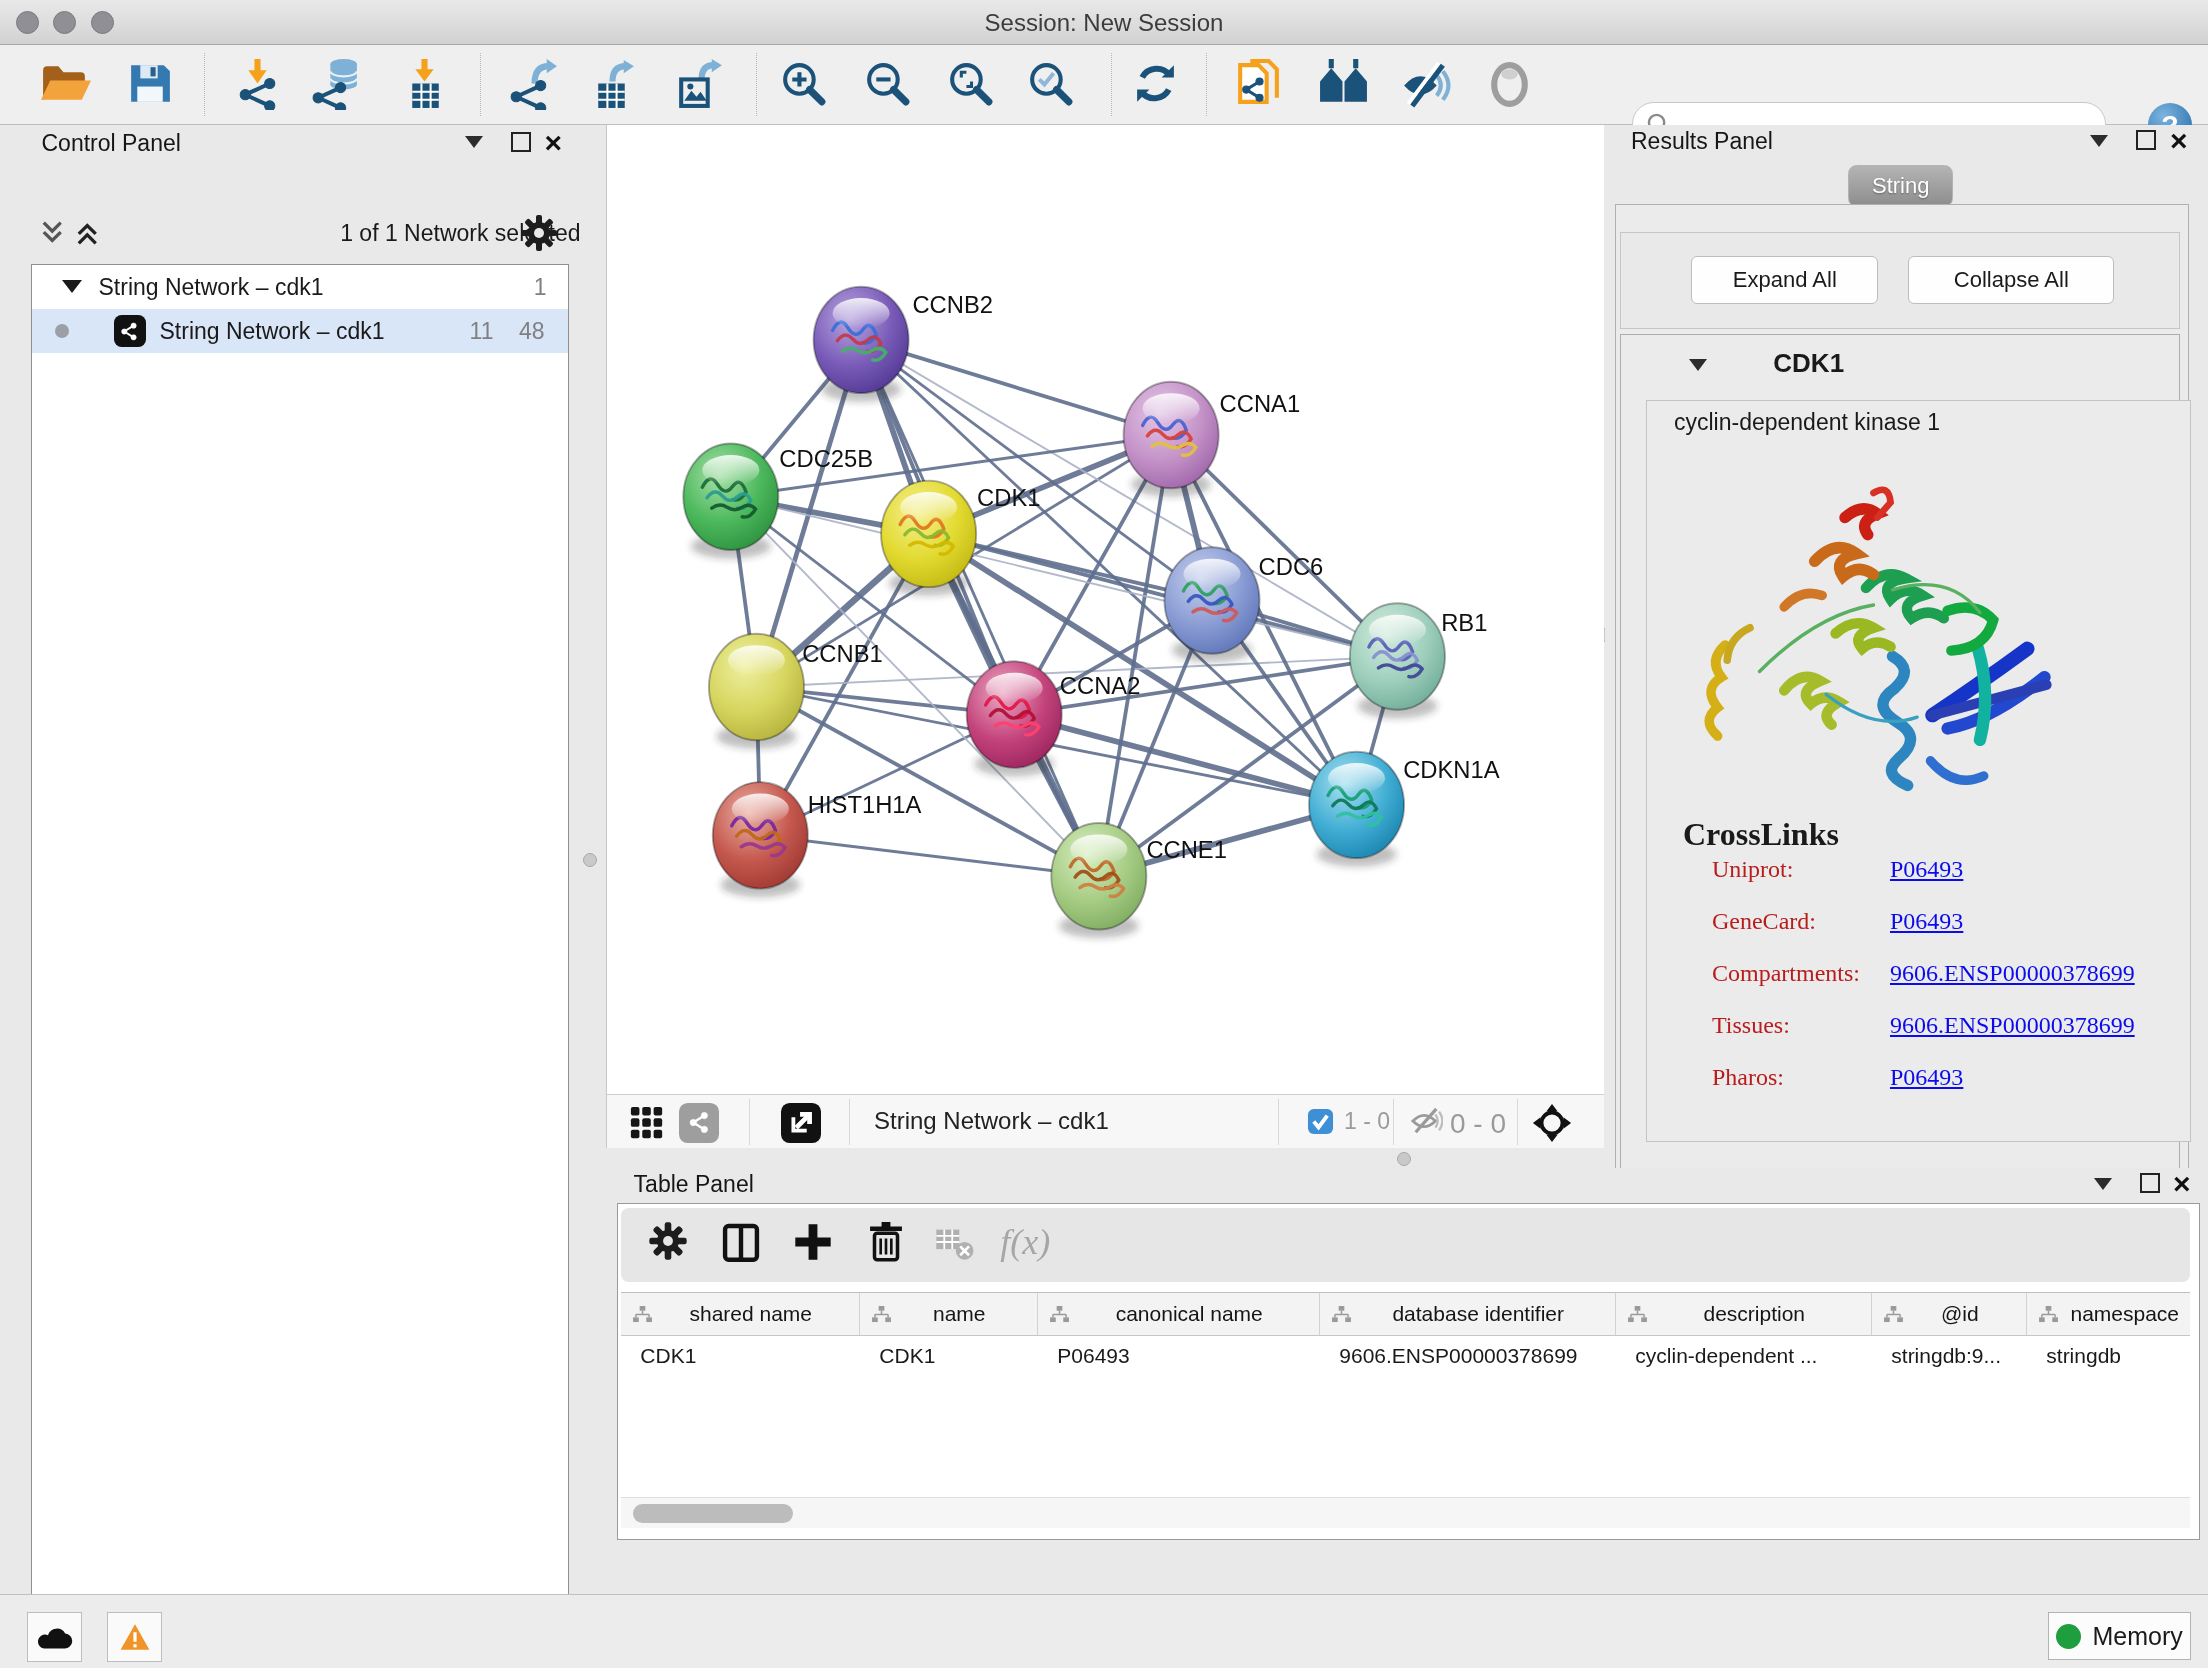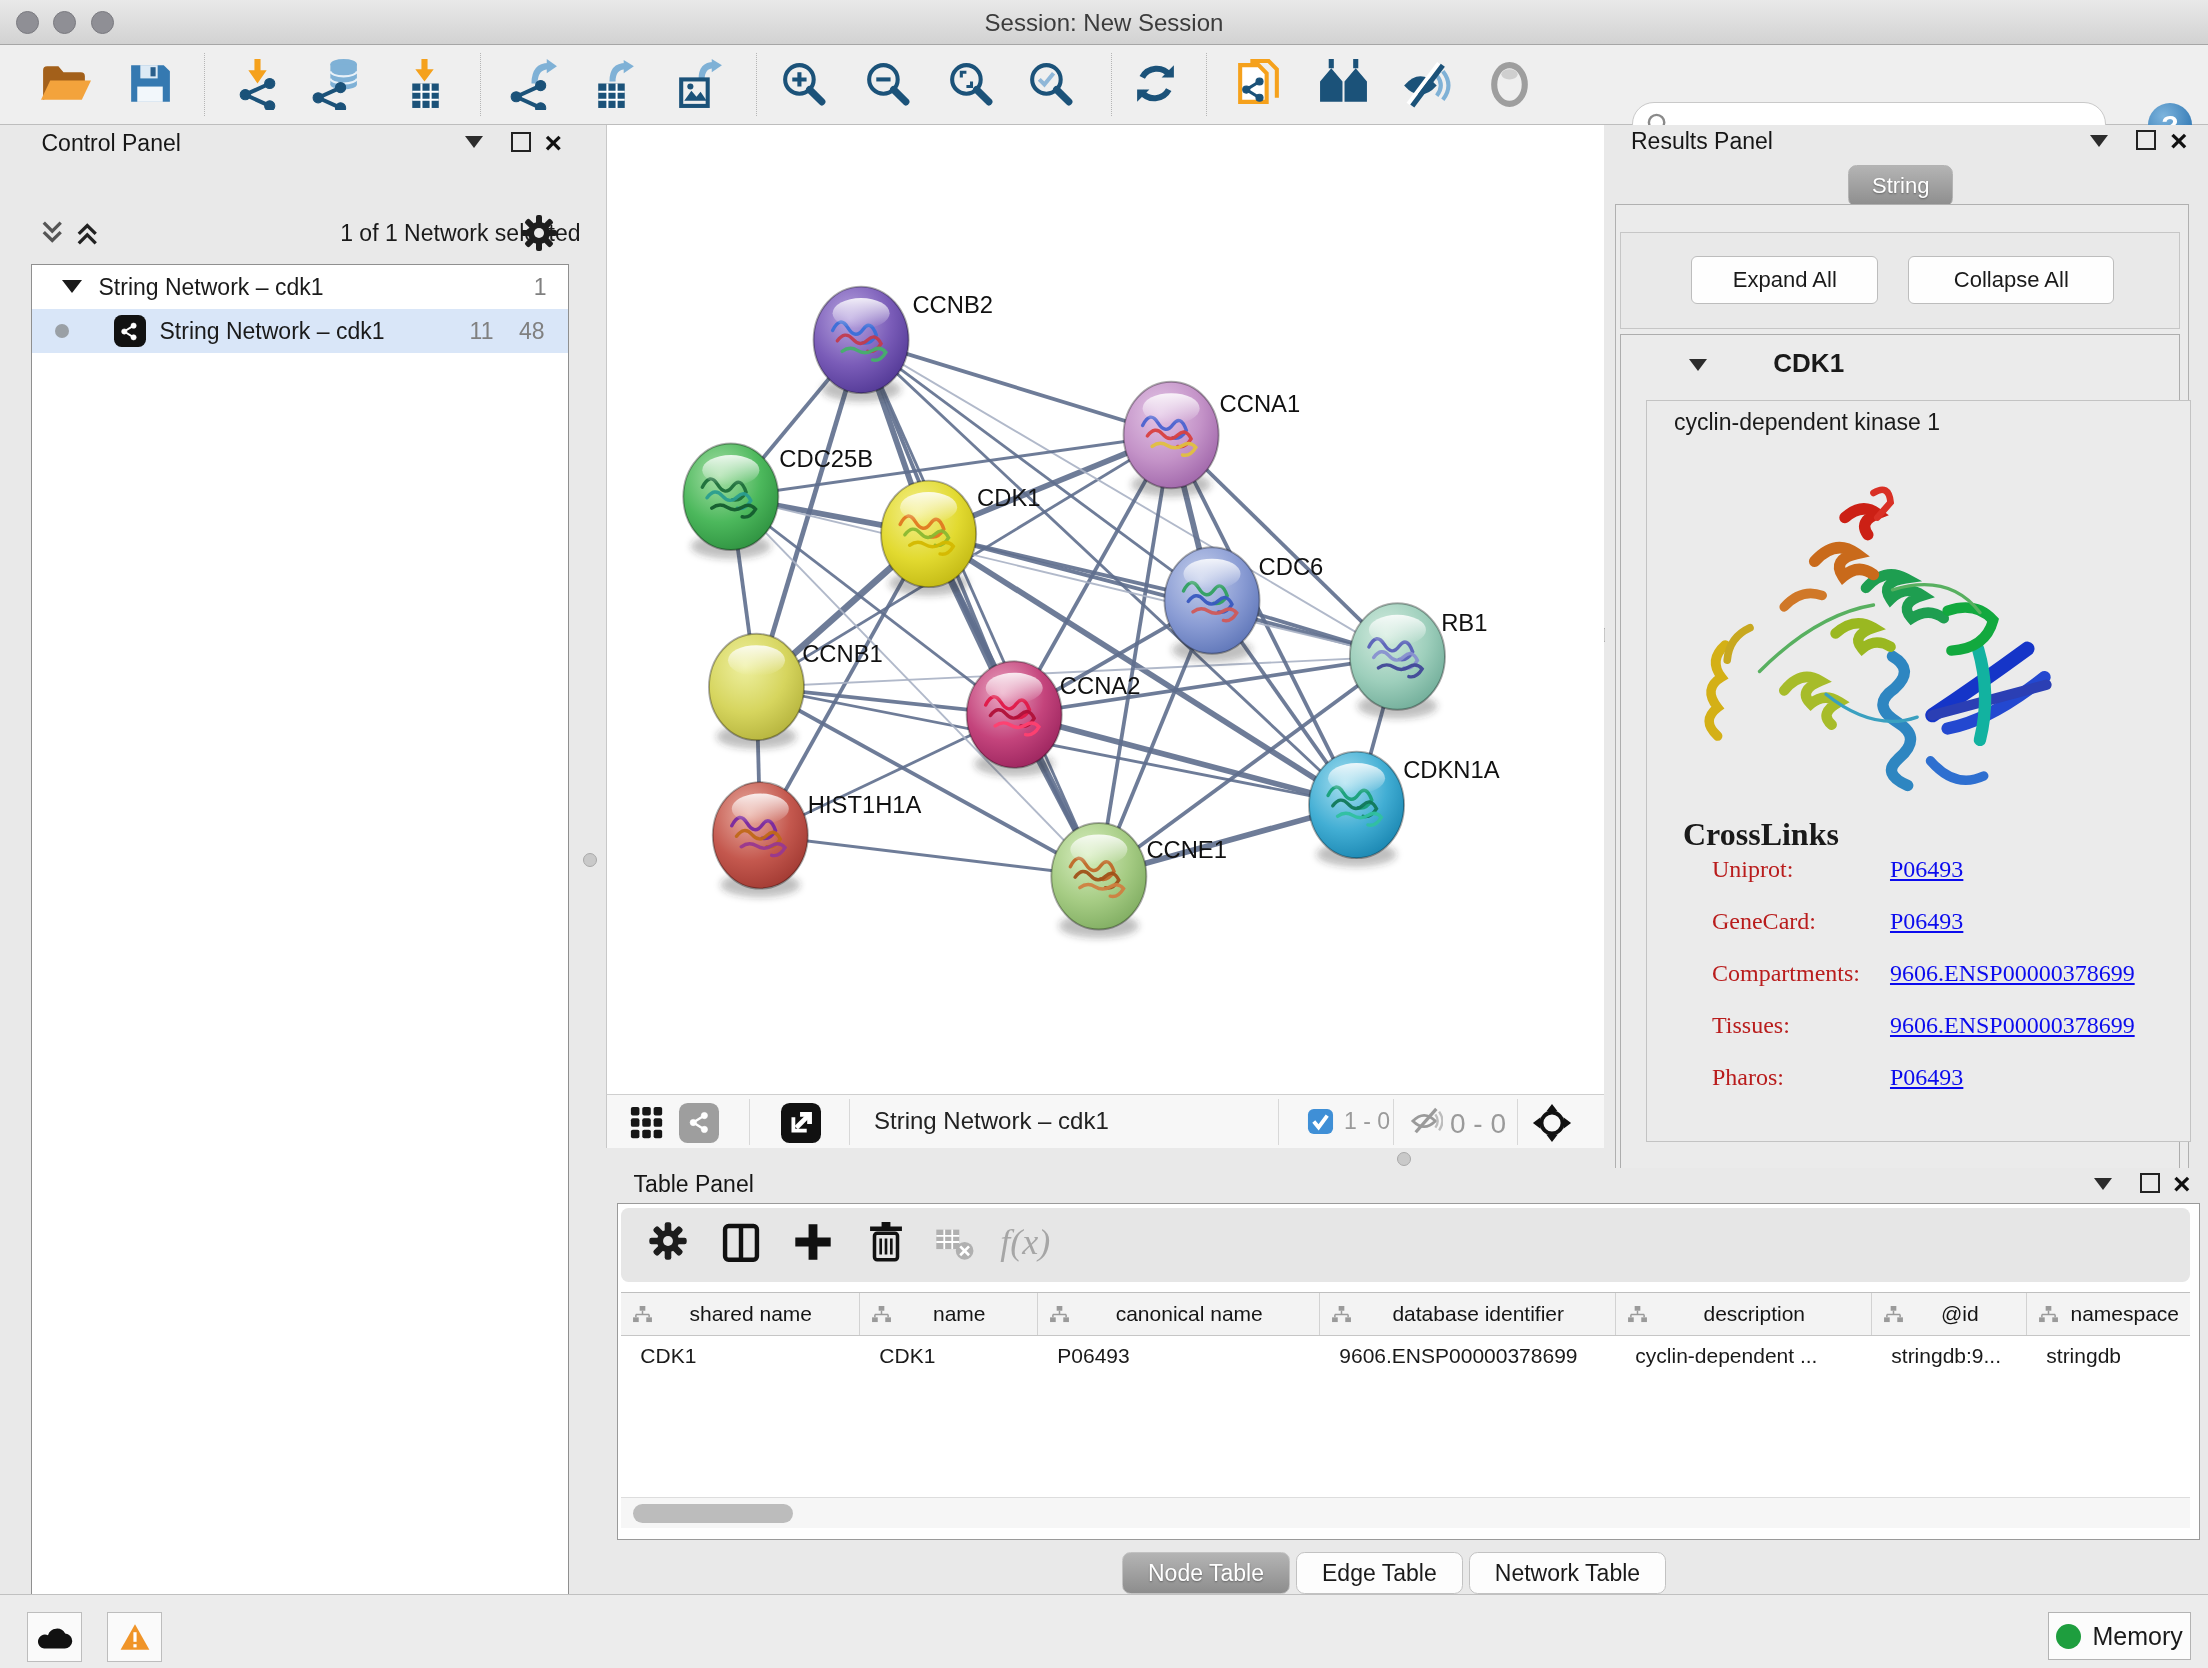--- a/index.html
+++ b/index.html
@@ -780,25 +780,20 @@
         <div class="td" style="width: 296px;">9606.ENSP00000378699</div>
         <div class="td" style="width: 256px;">cyclin-dependent ...</div>
         <div class="td" style="width: 155px;">stringdb:9...</div>
         <div class="td" style="width: 175px;">stringdb</div>
       </div>
     <div id="tbl-scroll" class="abs">
       <div id="tbl-thumb" class="abs"></div>
     </div>
   </div>
 
-  <div class="abs" style="left:516px;top:384px">
-    <div class="btab sel">Node Table</div>
-    <div class="btab">Edge Table</div>
-    <div class="btab">Network Table</div>
-  </div>
 </div>
 
 <div id="statusbar" class="abs">
   <div class="sq-btn abs" style="left:27px;top:17px">
     <svg width="36" height="27" viewBox="0 0 46 32">
         <path d="M12 30 a9 9 0 1 1 2-17 a12 12 0 0 1 22-2 a8 8 0 0 1-1 19 Z" fill="#111"></path>
       </svg>
   </div>
   <div class="sq-btn abs" style="left:107px;top:17px">
     <svg width="32" height="30" viewBox="0 0 40 36">

